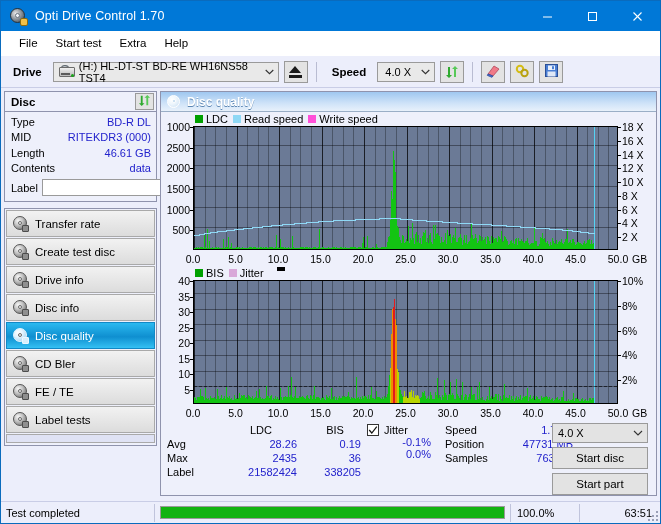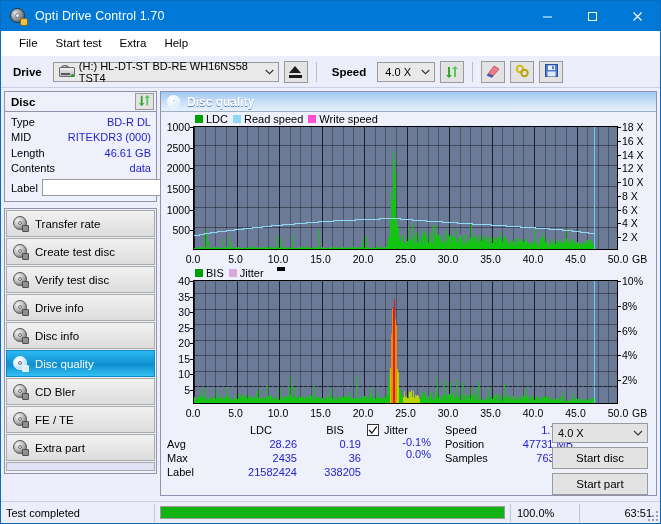--- a/index.html
+++ b/index.html
@@ -464,28 +464,20 @@
               <i class="mk"></i>
             </span>
           <span class="label">Create test disc</span>
         </div>
         <div class="nav-item">
           <span class="nicon">
               <i class="d"></i>
               <i class="h"></i>
               <i class="mk"></i>
             </span>
-          <span class="label">Verify test disc</span>
-        </div>
-        <div class="nav-item">
-          <span class="nicon">
-              <i class="d"></i>
-              <i class="h"></i>
-              <i class="mk"></i>
-            </span>
           <span class="label">Drive info</span>
         </div>
         <div class="nav-item">
           <span class="nicon">
               <i class="d"></i>
               <i class="h"></i>
               <i class="mk"></i>
             </span>
           <span class="label">Disc info</span>
         </div>
@@ -512,21 +504,21 @@
               <i class="mk"></i>
             </span>
           <span class="label">FE / TE</span>
         </div>
         <div class="nav-item">
           <span class="nicon">
               <i class="d"></i>
               <i class="h"></i>
               <i class="mk"></i>
             </span>
-          <span class="label">Extra part</span>
+          <span class="label">Label tests</span>
         </div>
         <div class="nav-spacer"></div>
       </div>
 
     </div>
 
     <div class="content">
       <div class="content-panel">
         <div class="content-head">
           <span class="head-icon">

